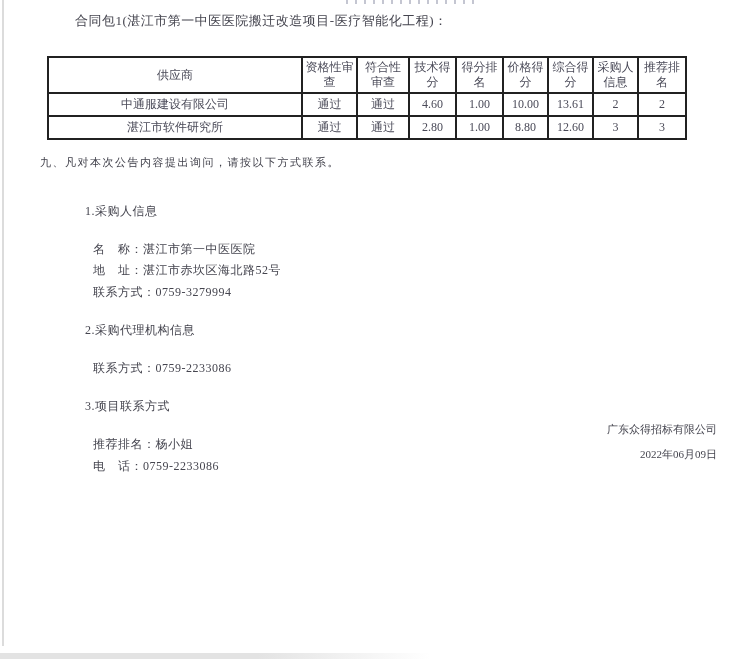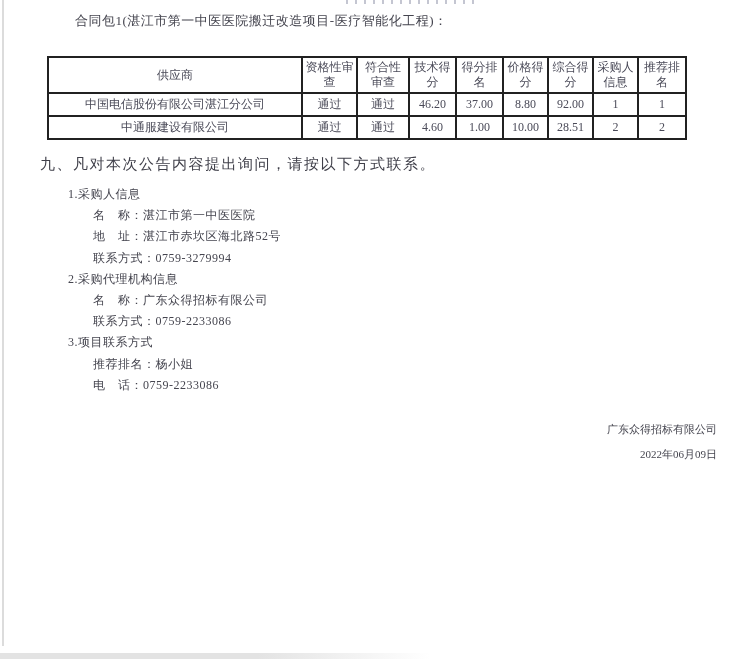--- a/index.html
+++ b/index.html
@@ -69,35 +69,35 @@
     line-height: 15px;
     color: #4a4a58;
     overflow: hidden;
   }
   table.score-table th { height: 32px; }
   table.score-table td { height: 19px; white-space: nowrap; }
   .section-heading {
     position: absolute;
     left: 40px;
     top: 155px;
-    font-size: 15px;
+    font-size: 11px;
     letter-spacing: 1.5px;
     color: #3f3f49;
     white-space: nowrap;
   }
   .contacts {
     position: absolute;
     left: 68px;
     top: 184px;
     font-size: 12px;
     line-height: 21.2px;
     color: #45454f;
   }
   .contact-heading {
-    margin: 0;
+    margin: 17px;
     font-size: 12px;
     letter-spacing: 0.5px;
   }
   .contact-line {
     margin: 0 0 0 25px;
     letter-spacing: 0.5px;
     white-space: nowrap;
   }
   .signature {
     position: absolute;
@@ -141,56 +141,55 @@
         <th>技术得分</th>
         <th>得分排名</th>
         <th>价格得分</th>
         <th>综合得分</th>
         <th>采购人信息</th>
         <th>推荐排名</th>
       </tr>
     </thead>
     <tbody>
       <tr>
-        <td>中国电信股份有限公司湛江分公司</td>
-        <td>通过</td>
-        <td>通过</td>
-        <td>46.20</td>
-        <td>37.00</td>
-        <td>8.80</td>
-        <td>92.00</td>
-        <td>1</td>
-        <td>1</td>
-      </tr>
-      <tr>
         <td>中通服建设有限公司</td>
         <td>通过</td>
         <td>通过</td>
         <td>4.60</td>
         <td>1.00</td>
         <td>10.00</td>
-        <td>28.51</td>
+        <td>13.61</td>
         <td>2</td>
         <td>2</td>
+      </tr>
+      <tr>
+        <td>湛江市软件研究所</td>
+        <td>通过</td>
+        <td>通过</td>
+        <td>2.80</td>
+        <td>1.00</td>
+        <td>8.80</td>
+        <td>12.60</td>
+        <td>3</td>
+        <td>3</td>
       </tr>
     </tbody>
   </table>
 
   <div class="section-heading">九、凡对本次公告内容提出询问，请按以下方式联系。</div>
 
   <div class="contacts">
     <div>
       <p class="contact-heading">1.采购人信息</p>
       <p class="contact-line">名　称：湛江市第一中医医院</p>
       <p class="contact-line">地　址：湛江市赤坎区海北路52号</p>
       <p class="contact-line">联系方式：0759-3279994</p>
     </div>
     <div>
       <p class="contact-heading">2.采购代理机构信息</p>
-      <p class="contact-line">名　称：广东众得招标有限公司</p>
       <p class="contact-line">联系方式：0759-2233086</p>
     </div>
     <div>
       <p class="contact-heading">3.项目联系方式</p>
       <p class="contact-line">推荐排名：杨小姐</p>
       <p class="contact-line">电　话：0759-2233086</p>
     </div>
   </div>
 
   <div class="signature">

